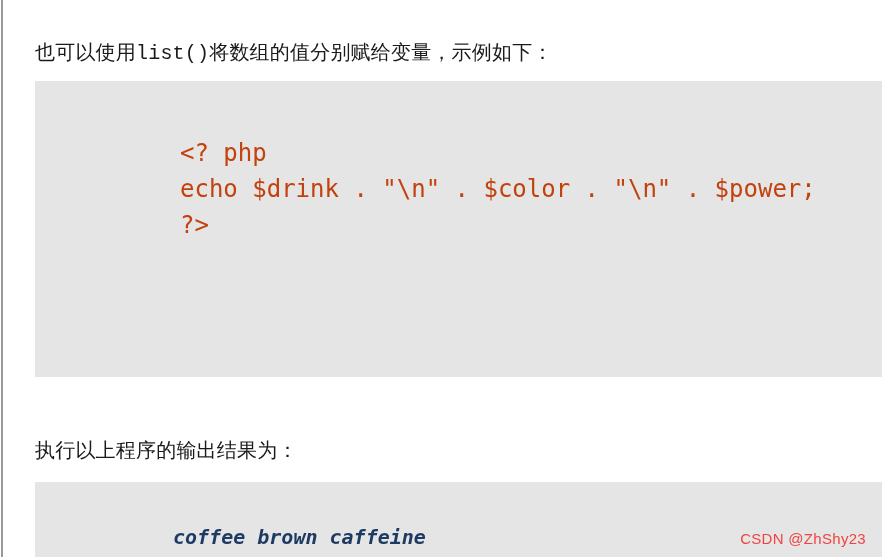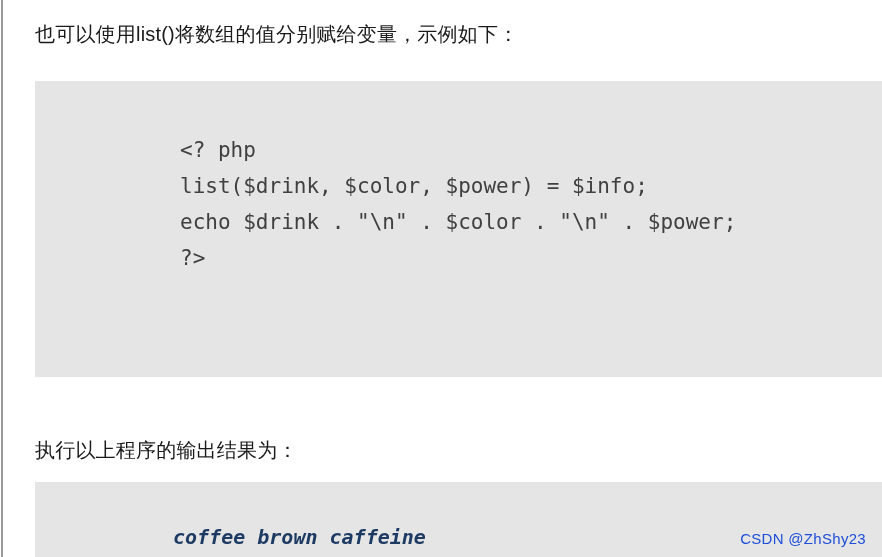--- a/index.html
+++ b/index.html
@@ -38,21 +38,21 @@
   .prose {
     position: absolute;
     left: 35px;
     font-family: "Liberation Sans", sans-serif;
     font-size: 20px;
     line-height: 28px;
     color: #1a1a1a;
     letter-spacing: 0.2px;
     white-space: pre;
   }
-  .prose-intro { top: 0; }
+  .prose-intro { top: 20px; font-family: Liberation Mono, monospace; }
   .prose-result { top: 416px; }
 
   
   .codeblock {
     position: absolute;
     left: 35px;
     right: 0;
     background: #e5e5e5;
     box-sizing: border-box;
   }
@@ -64,23 +64,23 @@
     top: 482px;
     height: 97px;
     font-weight: bold;
   }
 
   .code-lines {
     position: absolute;
     left: 145px;
     top: 30px;
     font-family: "DejaVu Sans Mono", "Liberation Mono", monospace;
-    font-size: 21px;
+    font-size: 24px;
     line-height: 36px;
-    color: #404040;
+    color: #c2410c;
     white-space: pre;
     letter-spacing: 0px;
   }
   .code-line {
     display: block;
     white-space: pre;
     min-height: 36px;
   }
 
   .output-lines {
@@ -99,37 +99,37 @@
     white-space: pre;
   }
 
   
   .watermark {
     position: absolute;
     right: 16px;
     bottom: 10px;
     font-family: "Liberation Sans", sans-serif;
     font-size: 15px;
-    color: #1d4ed8;
+    color: #ef4444;
     letter-spacing: 0.3px;
     white-space: pre;
     user-select: none;
   }
 </style>
 </head>
 <body>
 
 <div class="page">
 
   <div class="left-rule"></div>
 
   <p class="prose prose-intro">也可以使用list()将数组的值分别赋给变量，示例如下：</p>
 
   <div class="codeblock codeblock-main">
-    <pre class="code-lines"><code class="code-line">&lt;? php</code><code class="code-line">list($drink, $color, $power) = $info;</code><code class="code-line">echo $drink . "\n" . $color . "\n" . $power;</code><code class="code-line">?&gt;</code></pre>
+    <pre class="code-lines"><code class="code-line">&lt;? php</code><code class="code-line">echo $drink . "\n" . $color . "\n" . $power;</code><code class="code-line">?&gt;</code></pre>
   </div>
 
   <p class="prose prose-result">执行以上程序的输出结果为：</p>
 
   <div class="codeblock codeblock-output">
     <pre class="output-lines"><code class="output-line">coffee brown caffeine</code></pre>
   </div>
 
   <div class="watermark">CSDN @ZhShy23</div>
 

